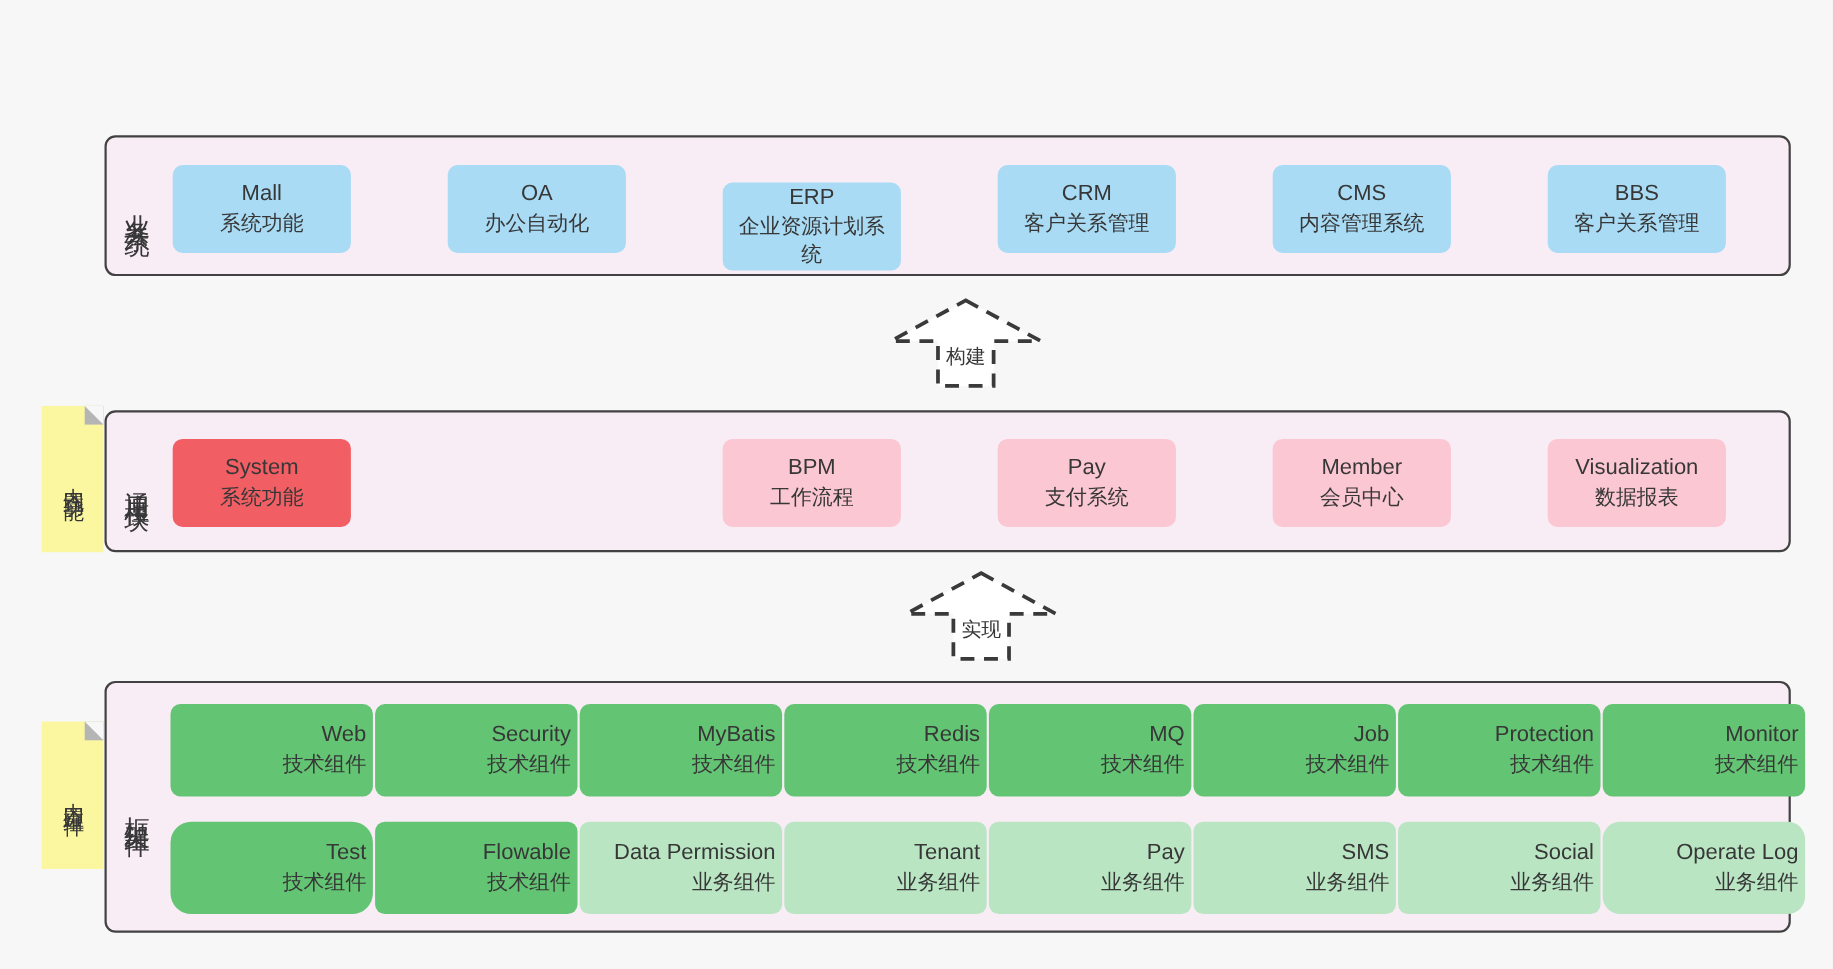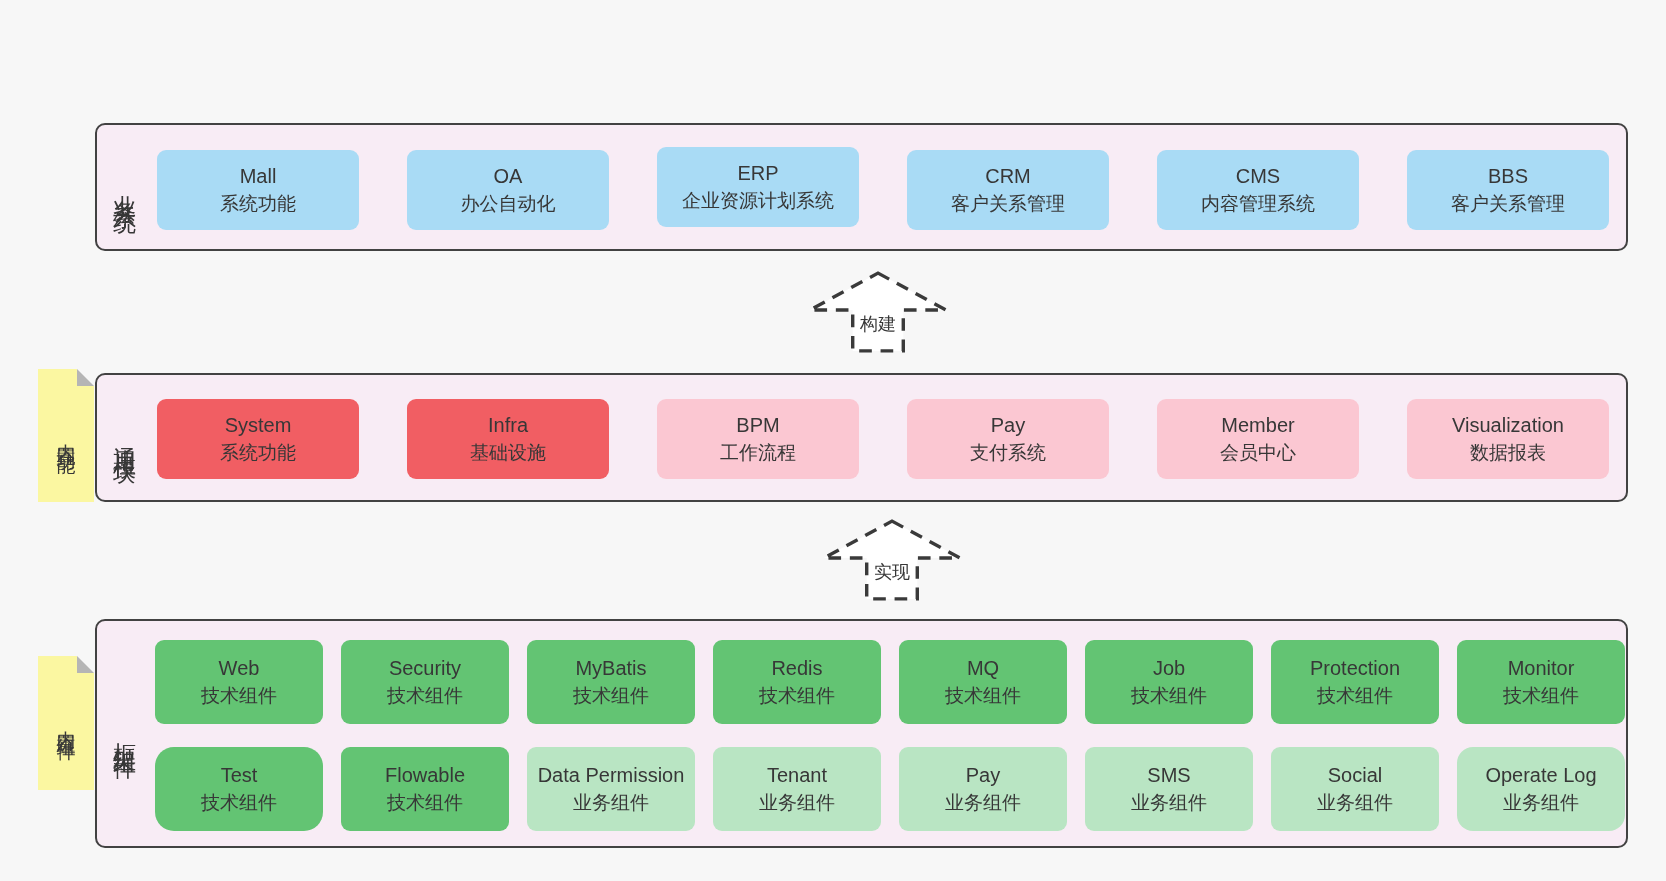--- a/index.html
+++ b/index.html
@@ -41,22 +41,22 @@
     flex-direction:column;
     align-items:center;
     justify-content:center;
     text-align:center;
     color:var(--text-dark);
     padding:2px 6px;
     box-sizing:border-box;
   }
   .box .box-title{font-size:20px;line-height:1.25;}
   .box .box-sub{font-size:19px;line-height:1.3;margin-top:3px;}
-  .wide{width:202px;height:80px;}
-  .small{width:168px;height:84px;}
+  .wide{width:162px;height:80px;}
+  .small{width:184px;height:84px;align-items:flex-end;}
   .blue{background:var(--box-blue);}
   .red{background:var(--box-red);}
   .pink{background:var(--box-pink);}
   .green{background:var(--box-green);}
   .lightgreen{background:var(--box-light-green);}
   
   .note{
     position:absolute;
     left:38px;width:56px;
     background:var(--note-yellow);
@@ -117,21 +117,21 @@
   <section class="container" style="top:123px;height:128px;">
     <div class="side-label">业务系统</div>
     <div class="box wide blue" style="left:60px;top:25px;">
       <div class="box-title">Mall</div>
       <div class="box-sub">系统功能</div>
     </div>
     <div class="box wide blue" style="left:310px;top:25px;">
       <div class="box-title">OA</div>
       <div class="box-sub">办公自动化</div>
     </div>
-    <div class="box wide blue" style="left:560px;top:22px;">
+    <div class="box wide blue" style="left:560px;top:41px;">
       <div class="box-title">ERP</div>
       <div class="box-sub">企业资源计划系统</div>
     </div>
     <div class="box wide blue" style="left:810px;top:25px;">
       <div class="box-title">CRM</div>
       <div class="box-sub">客户关系管理</div>
     </div>
     <div class="box wide blue" style="left:1060px;top:25px;">
       <div class="box-title">CMS</div>
       <div class="box-sub">内容管理系统</div>
@@ -148,24 +148,20 @@
     </svg>
     <div class="arrow-label">构建</div>
   </div>
 
   <section class="container" style="top:373px;height:129px;">
     <div class="side-label">通用模块</div>
     <div class="box wide red" style="left:60px;top:24px;">
       <div class="box-title">System</div>
       <div class="box-sub">系统功能</div>
     </div>
-    <div class="box wide red" style="left:310px;top:24px;">
-      <div class="box-title">Infra</div>
-      <div class="box-sub">基础设施</div>
-    </div>
     <div class="box wide pink" style="left:560px;top:24px;">
       <div class="box-title">BPM</div>
       <div class="box-sub">工作流程</div>
     </div>
     <div class="box wide pink" style="left:810px;top:24px;">
       <div class="box-title">Pay</div>
       <div class="box-sub">支付系统</div>
     </div>
     <div class="box wide pink" style="left:1060px;top:24px;">
       <div class="box-title">Member</div>

